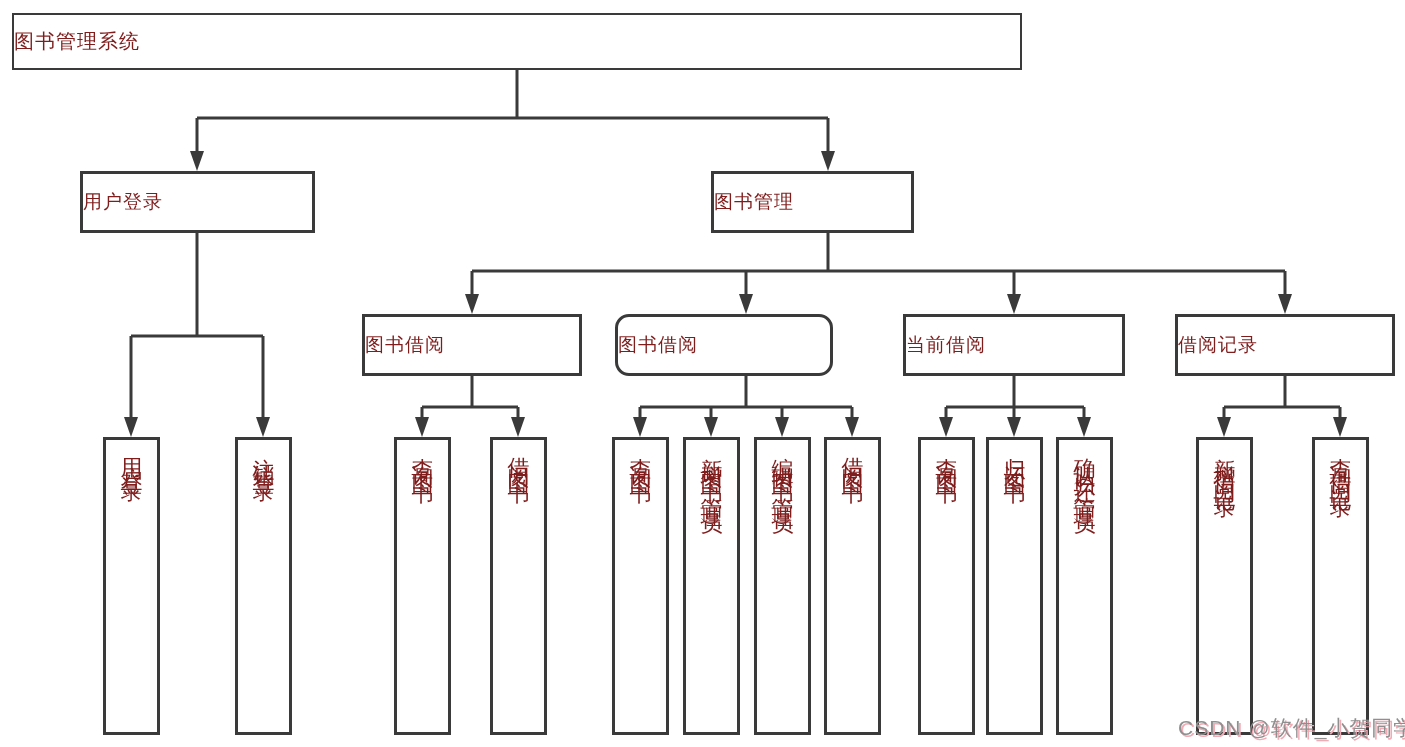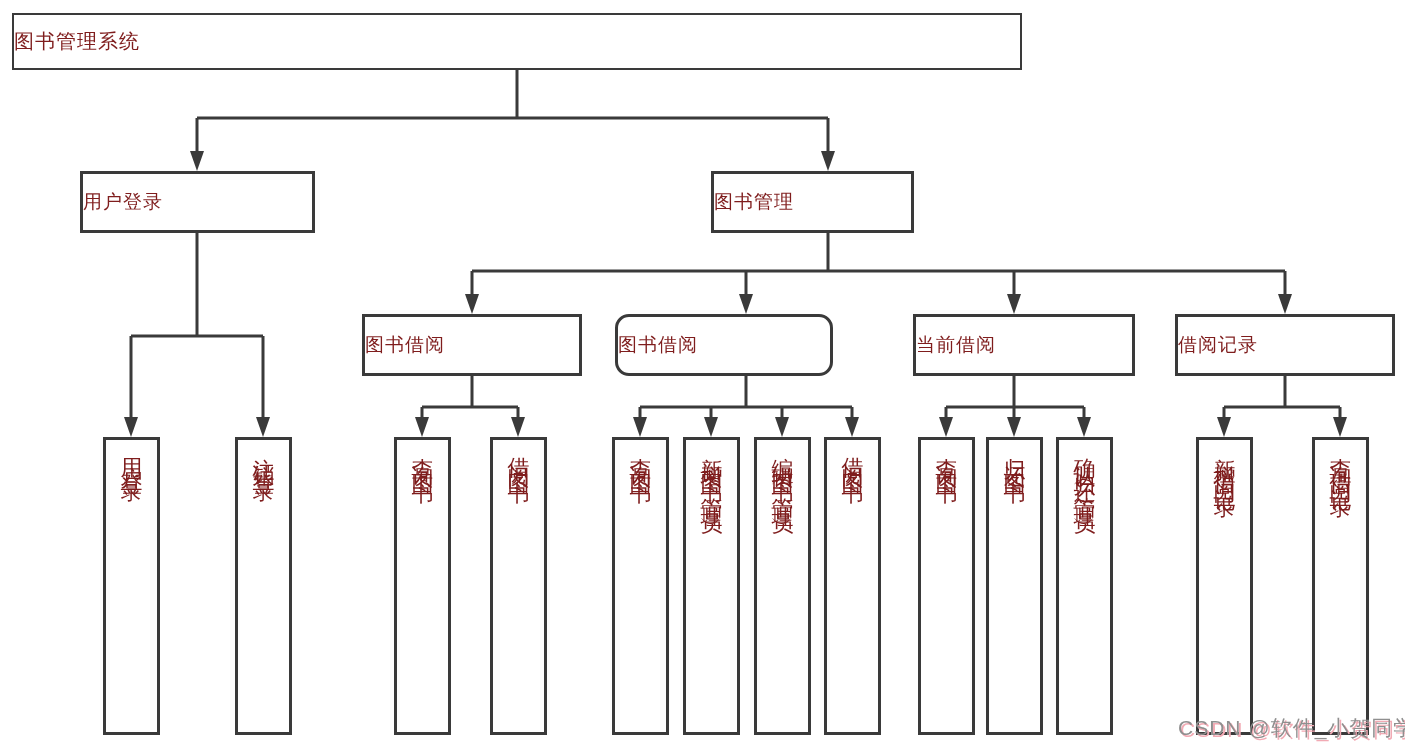--- a/index.html
+++ b/index.html
@@ -22,21 +22,21 @@
     width:57px;height:298px;top:437px;
   }
   
   .n-root{left:12px;top:13px;width:1010px;height:57px;border-width:2px;font-size:20px;}
   
   .n-userlogin{left:80px;top:171px;width:235px;height:62px;}
   .n-bookmgmt{left:711px;top:171px;width:203px;height:62px;}
   
   .n-newbooks{left:362px;top:314px;width:220px;height:62px;}
   .n-borrow{left:615px;top:314px;width:218px;height:62px;border-radius:14px;}
-  .n-current{left:903px;top:314px;width:222px;height:62px;margin-left:10px;}
+  .n-current{left:903px;top:314px;width:222px;height:62px;}
   .n-records{left:1175px;top:314px;width:220px;height:62px;}
   
   .lf-1{left:103px;}  .lf-2{left:235px;}
   .lf-3{left:394px;}  .lf-4{left:490px;}
   .lf-5{left:612px;}  .lf-6{left:683px;}  .lf-7{left:754px;}  .lf-8{left:824px;}
   .lf-9{left:918px;}  .lf-10{left:986px;} .lf-11{left:1056px;}
   .lf-12{left:1196px;}.lf-13{left:1312px;}
   
   .watermark{
     position:absolute;left:1178px;top:714px;z-index:2;

